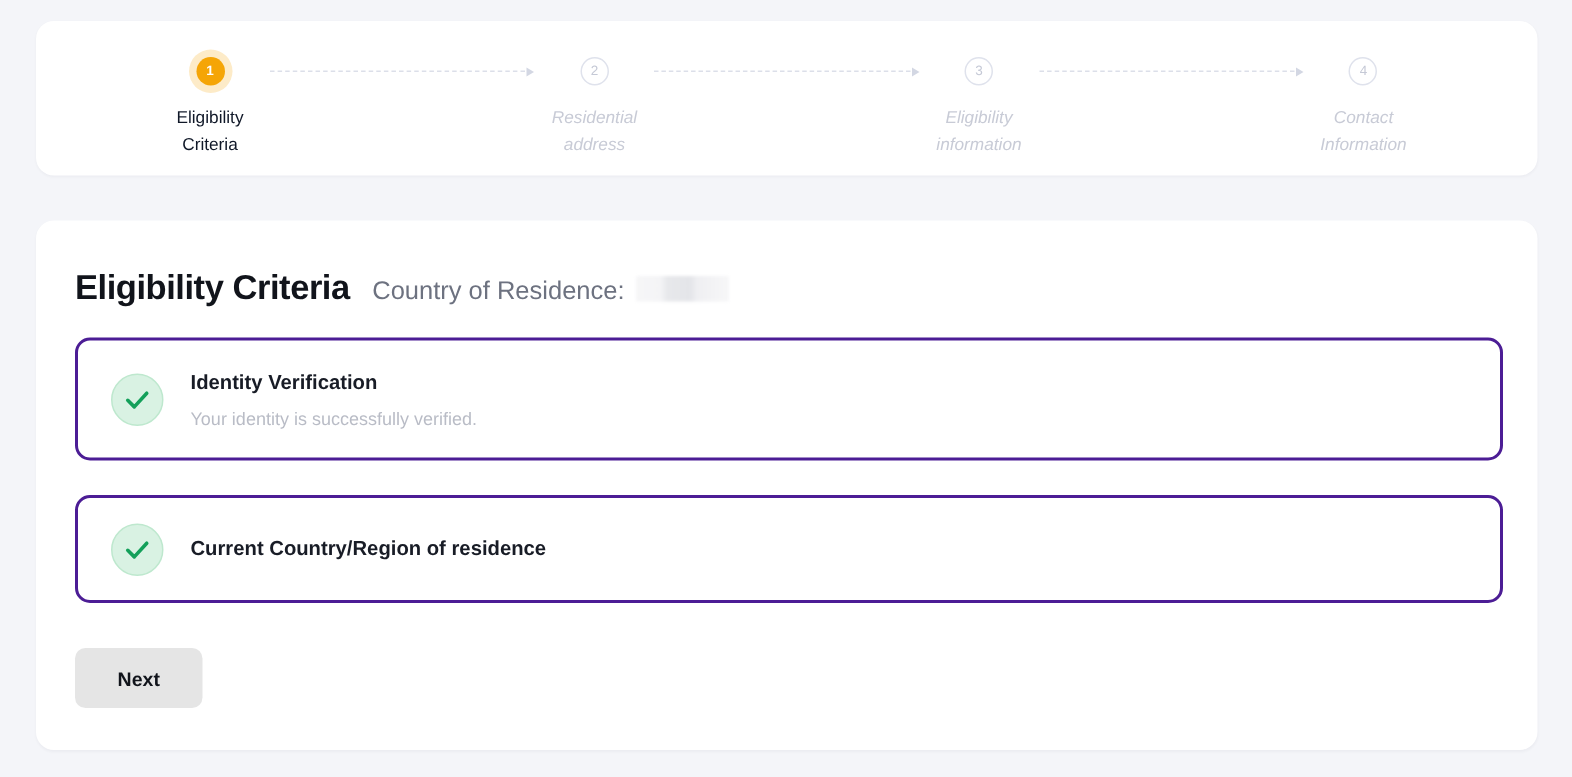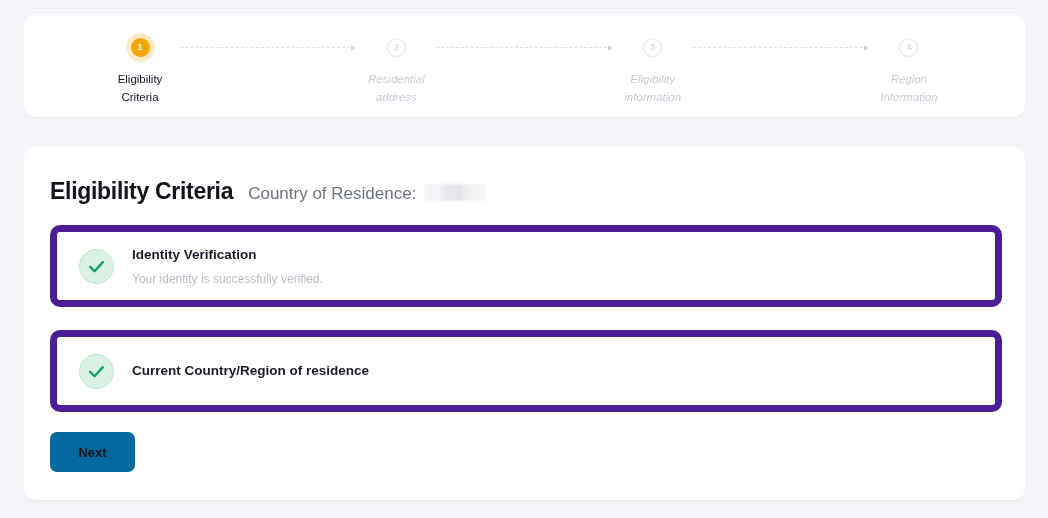--- a/index.html
+++ b/index.html
@@ -168,29 +168,29 @@
     text-indent: -9999px;
     color: transparent;
   }
 
   
   .criteria-card {
     position: absolute;
     left: 26px;
     width: 952px;
     background: #ffffff;
-    border: 7px solid #4c1d95;
+    border: 2px solid #4c1d95;
     border-radius: 10px;
     display: flex;
     align-items: center;
     padding-left: 22px;
   }
 
   #criteria-0 { top: 78px;  height: 82px; }
-  #criteria-1 { top: 183px; height: 82px; }
+  #criteria-1 { top: 183px; height: 72px; }
 
   .check-badge {
     flex: 0 0 auto;
     width: 35px;
     height: 35px;
     border-radius: 50%;
     background: #d9f2e3;
     border: 1px solid #bee8ce;
     display: flex;
     align-items: center;
@@ -217,21 +217,21 @@
     line-height: 16px;
   }
 
   
   .next-button {
     position: absolute;
     left: 26px;
     top: 285px;
     width: 85px;
     height: 40px;
-    background: #0369a1;
+    background: #e5e5e5;
     border: none;
     border-radius: 7px;
     color: #11141b;
     font-family: "Liberation Sans", "DejaVu Sans", sans-serif;
     font-size: 13px;
     font-weight: bold;
     cursor: pointer;
   }
 </style>
 </head>
@@ -276,21 +276,21 @@
 
     <div class="connector">
       <span class="dash"></span>
       <span class="arrow"></span>
     </div>
 
     <div class="step is-idle" id="step-3">
       <div class="step-bubble">
         <span>4</span>
       </div>
-      <div class="step-label">Region
+      <div class="step-label">Contact
 Information</div>
     </div>
 
   </div>
 </div>
 
 <div class="main-card">
 
   <div class="title-row">
     <span class="page-title">Eligibility Criteria</span>

